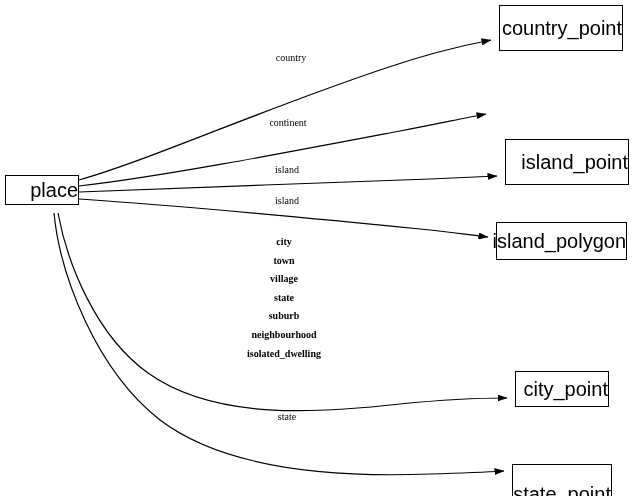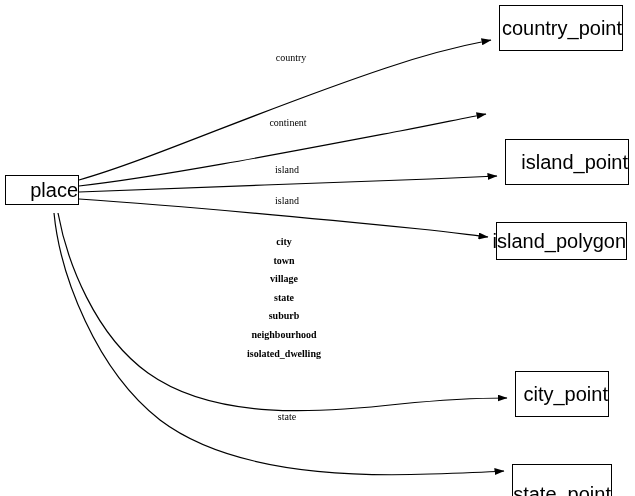--- a/index.html
+++ b/index.html
@@ -95,21 +95,21 @@
 
 
   <div class="node-box" style="left:505px; top:139px; width:124px; height:46px;">
     <span>island_point</span>
   </div>
 
   <div class="node-box" style="left:496px; top:222px; width:131px; height:38px;">
     <span>island_polygon</span>
   </div>
 
-  <div class="node-box" style="left:515px; top:371px; width:94px; height:46px;">
+  <div class="node-box" style="left:515px; top:371px; width:94px; height:36px;">
     <span>city_point</span>
   </div>
 
   <div class="node-box" style="left:512px; top:464px; width:100px; height:60px;">
     <span>state_point</span>
   </div>
 
   <div class="edge-label" style="left:291px; top:53px;">country</div>
 
   <div class="edge-label" style="left:288px; top:118px;">continent</div>

